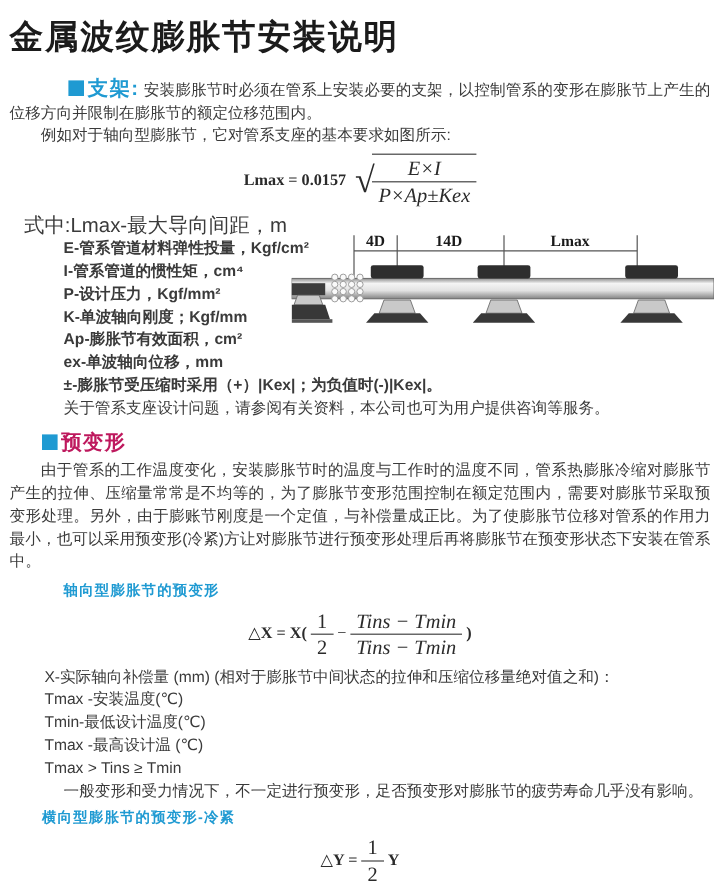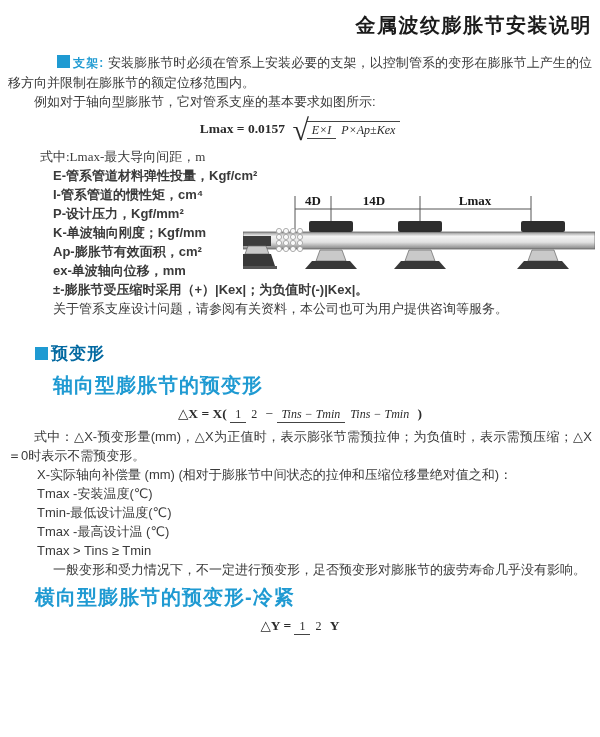--- a/index.html
+++ b/index.html
@@ -6,50 +6,50 @@
   body{
     width:600px;height:737px;
     background:#ffffff;
     font-family:"Liberation Sans","DejaVu Sans",sans-serif;
     color:#3a3a3a;
     position:relative;
     overflow:hidden;
   }
   .page{padding:12px 8px 0 8px;}
   .title{
-    text-align:right;font-size:20px;font-weight:bold;color:#1b1b1b;
+    text-align:left;font-size:28px;font-weight:bold;color:#1b1b1b;
     letter-spacing:1.5px;margin:0 0 14px 0;font-family:Liberation Mono, monospace;
   }
   p.body{font-size:13px;line-height:19px;margin:0;text-align:justify;}
   .first-para{text-indent:49px;}
   .indent2{text-indent:26px;}
-  .inline-heading{font-size:12px;font-weight:bold;color:#1f9ad2;letter-spacing:1px;}
+  .inline-heading{font-size:17px;font-weight:bold;color:#1f9ad2;letter-spacing:1px;}
   .sq{display:inline-block;width:13px;height:13px;background:#1f9ad2;margin-right:3px;vertical-align:-1px;}
-  .sec-heading{margin:24px 0 2px 27px;font-size:17px;font-weight:bold;color:#0369a1;letter-spacing:1px;}
-  .sub-heading{font-size:20px;font-weight:bold;color:#1f9ad2;letter-spacing:1px;}
+  .sec-heading{margin:8px 0 2px 27px;font-size:17px;font-weight:bold;color:#be185d;letter-spacing:1px;}
+  .sub-heading{font-size:12px;font-weight:bold;color:#1f9ad2;letter-spacing:1px;}
   .axial-heading{margin:7px 0 0 45px;}
   .lateral-heading{margin:5px 0 0 27px;}
   .formula{
     text-align:center;
     font-family:"Liberation Serif","DejaVu Serif",serif;
     color:#2b2b2b;font-size:13.5px;margin:6px 0 4px 0;
   }
   .f-bold{font-weight:bold;}
   .frac{
-    display:inline-flex;flex-direction:row;vertical-align:middle;
-    text-align:center;font-style:italic;font-size:12px;line-height:1.25;
+    display:inline-flex;flex-direction:column;vertical-align:middle;
+    text-align:center;font-style:italic;font-size:17px;line-height:1.25;
   }
   .frac .num{border-bottom:1px solid #444;padding:0 5px;}
   .frac .den{padding:0 5px;}
   .frac.noslant{font-style:normal;}
   .sqrt-wrap{display:inline-flex;align-items:center;vertical-align:middle;margin-left:4px;}
   .rad{font-size:30px;line-height:26px;font-weight:normal;margin-right:-2px;color:#2b2b2b;}
   .radicand{display:inline-block;border-top:1.3px solid #444;padding-top:1px;}
   .radicand .frac .num{border-bottom:1px solid #444;}
-  .where-line{font-size:13px;line-height:19px;margin-left:32px;font-family:Liberation Serif, serif;}
+  .where-line{font-size:17px;line-height:19px;margin-left:12px;}
   .defs{margin-left:45px;font-size:13px;line-height:19px;}
   .def-row{white-space:nowrap;font-weight:bold;}
   .note-line{font-size:13px;line-height:19px;margin-left:45px;}
   .items{margin-left:29px;font-size:13px;line-height:19px;}
   .diagram{position:absolute;left:243px;top:190px;}
 </style>
 </head>
 <body>
 
 <div class="page">
@@ -82,38 +82,38 @@
     <div class="def-row">K-单波轴向刚度；Kgf/mm</div>
     <div class="def-row">Ap-膨胀节有效面积，cm²</div>
     <div class="def-row">ex-单波轴向位移，mm</div>
     <div class="def-row">±-膨胀节受压缩时采用（+）|Kex|；为负值时(-)|Kex|。</div>
   </div>
 
   <div class="note-line">关于管系支座设计问题，请参阅有关资料，本公司也可为用户提供咨询等服务。</div>
 
   <div class="sec-heading"><span class="sq"></span><span>预变形</span></div>
 
+  <p class="body indent2">由于管系的工作温度变化，安装膨胀节时的温度与工作时的温度不同，管系热膨胀冷缩对膨胀节产生的拉伸、压缩量常常是不均等的，为了膨胀节变形范围控制在额定范围内，需要对膨胀节采取预变形处理。另外，由于膨账节刚度是一个定值，与补偿量成正比。为了使膨胀节位移对管系的作用力最小，也可以采用预变形(冷紧)方让对膨胀节进行预变形处理后再将膨胀节在预变形状态下安装在管系中。</p>
 
   <div class="sub-heading axial-heading">轴向型膨胀节的预变形</div>
 
   <div class="formula">
     <span class="f-bold">△X = X(</span>
     <span class="frac noslant">
       <span class="num">1</span>
       <span class="den">2</span>
     </span>
     <span>−</span>
     <span class="frac">
       <span class="num">Tins − Tmin</span>
       <span class="den">Tins − Tmin</span>
     </span>
     <span class="f-bold">)</span>
   </div>
 
-  <p class="body indent2">式中：△X-预变形量(mm)，△X为正值时，表示膨张节需预拉伸；为负值时，表示需预压缩；△X＝0时表示不需预变形。</p>
 
   <div class="items">
     <div>X-实际轴向补偿量 (mm) (相对于膨胀节中间状态的拉伸和压缩位移量绝对值之和)：</div>
     <div>Tmax -安装温度(℃)</div>
     <div>Tmin-最低设计温度(℃)</div>
     <div>Tmax -最高设计温 (℃)</div>
     <div>Tmax &gt; Tins ≥ Tmin</div>
   </div>
 
   <div class="note-line">一般变形和受力情况下，不一定进行预变形，足否预变形对膨胀节的疲劳寿命几乎没有影响。</div>

